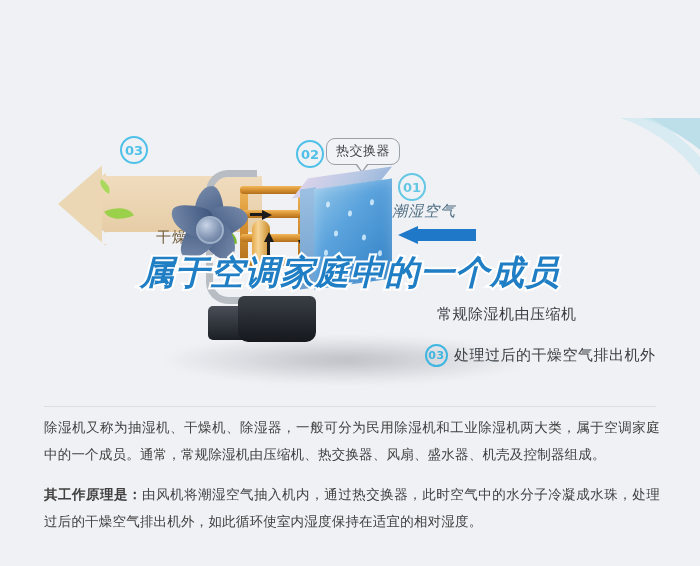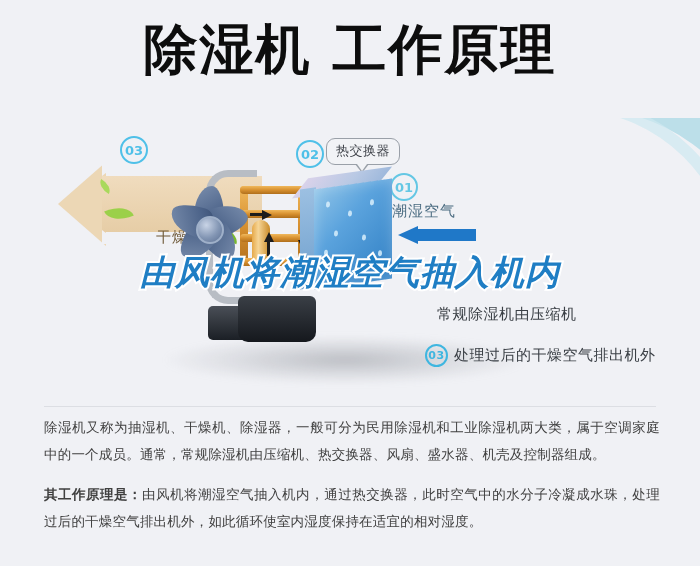--- a/index.html
+++ b/index.html
@@ -101,21 +101,21 @@
     position:absolute;
     width:24px;height:24px;border-radius:50%;
     border:2px solid #4fc0e8;
     color:#4fc0e8;font-size:13px;font-weight:bold;
     display:flex;align-items:center;justify-content:center;
     background:transparent;
     font-family:"DejaVu Sans","Liberation Sans",sans-serif;
   }
   .num.n03a{left:120px;top:18px;}
   .num.n02 {left:296px;top:22px;}
-  .num.n01 {left:390px;top:55px;border-color:#64c7e4;color:#64c7e4;}
+  .num.n01 {left:398px;top:55px;border-color:#64c7e4;color:#64c7e4;}
 
   
   .bubble{
     position:absolute;left:326px;top:20px;
     padding:3px 9px 4px;
     border:1.6px solid #9aa0a8;
     border-radius:9px;
     background:#f2f3f6;
     font-size:13px;color:#3d4148;letter-spacing:.5px;
   }
@@ -128,21 +128,21 @@
   .bubble:before{
     content:"";position:absolute;left:29.5px;bottom:-6.5px;z-index:2;
     width:0;height:0;
     border-left:5.5px solid transparent;border-right:5.5px solid transparent;
     border-top:7px solid #f2f3f6;
   }
 
   .air-label{
     position:absolute;font-size:15px;letter-spacing:1px;
   }
-  .air-label.wet{left:392px;top:84px;color:#4a6b80;}
+  .air-label.wet{left:392px;top:84px;color:#4a6b80;font-style:italic;}
 
   
   .hx{
     position:absolute;left:300px;top:55px;width:92px;height:112px;
     transform:skewY(-8deg);
   }
   .hx-front{
     position:absolute;left:14px;top:12px;width:78px;height:100px;
     background:linear-gradient(135deg,#8fc4e8 0%,#5ba3dd 38%,#2f7fc4 100%);
     box-shadow:inset 0 0 14px rgba(255,255,255,.25);
@@ -292,23 +292,20 @@
     text-align:justify;
   }
   .body p{margin:0 0 13px 0;}
   .body b{font-weight:bold;font-family:Liberation Serif, serif;}
 </style>
 </head>
 <body>
 
 <div id="root">
 
-  <div class="title-wrap">
-    <div class="title">除湿机 工作原理</div>
-  </div>
 
   <div class="stage">
 
     <div class="swoosh"></div>
     <div class="swoosh2"></div>
     <div class="floor-shadow"></div>
 
     <div class="tan-arrow">
       <div class="tan-head"></div>
       <div class="tan-body"></div>
@@ -381,21 +378,21 @@
 
   </div>
 
   <div class="cap c02">常规除湿机由压缩机</div>
   <div class="cap c03">
     <span class="badge">03</span>
     <span>处理过后的干燥空气排出机外</span>
   </div>
 
   <div class="overlay">
-    <div class="line"><span>由风机将潮湿空气抽入机内</span></div>
+    <div class="line"><span>属于空调家庭中的一个成员</span></div>
   </div>
 
   <div class="rule"></div>
 
   <div class="body">
     <p>除湿机又称为抽湿机、干燥机、除湿器，一般可分为民用除湿机和工业除湿机两大类，属于空调家庭中的一个成员。通常，常规除湿机由压缩机、热交换器、风扇、盛水器、机壳及控制器组成。</p>
     <p><b>其工作原理是：</b><span>由风机将潮湿空气抽入机内，通过热交换器，此时空气中的水分子冷凝成水珠，处理过后的干燥空气排出机外，如此循环使室内湿度保持在适宜的相对湿度。</span></p>
   </div>
 
 </div>

